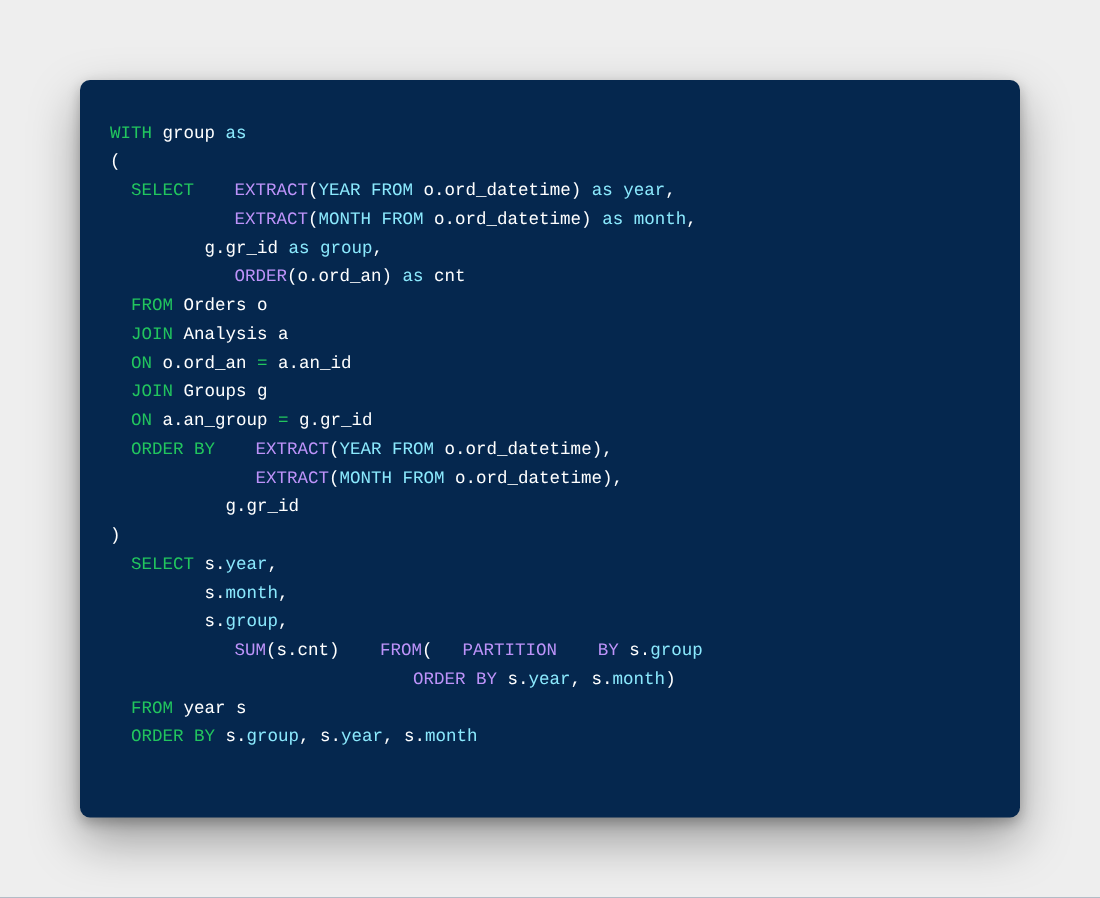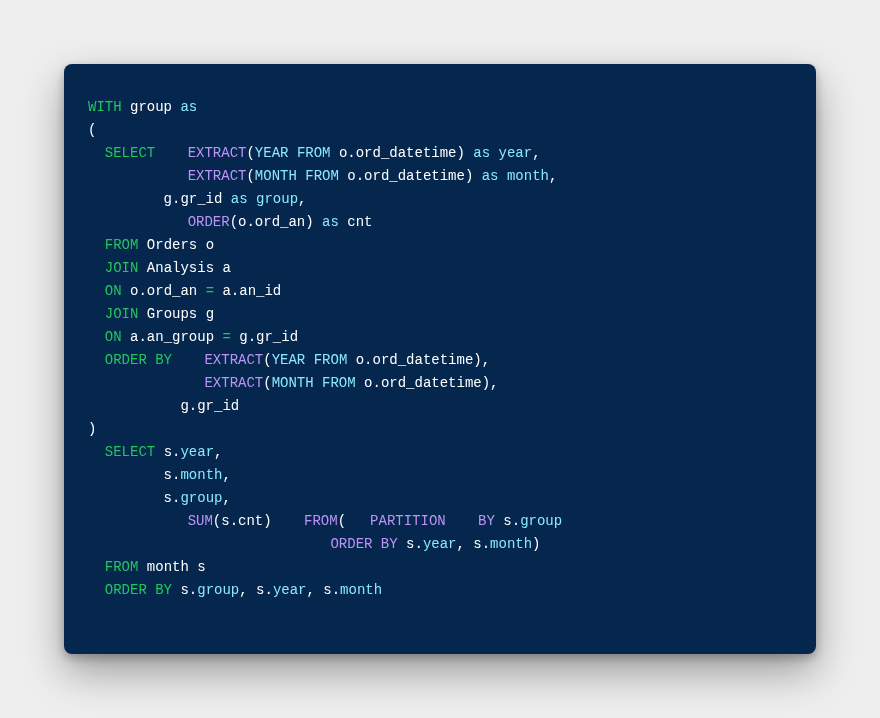--- a/index.html
+++ b/index.html
@@ -55,15 +55,15 @@
 <span class="tok-def">  </span><span class="tok-kw1">ON</span><span class="tok-def"> a.an_group </span><span class="tok-kw1">=</span><span class="tok-def"> g.gr_id</span>
 <span class="tok-def">  </span><span class="tok-kw1">ORDER BY</span><span class="tok-def"> </span><span class="tok-kw2">EXTRACT</span><span class="tok-def">(</span><span class="tok-kw3">YEAR</span><span class="tok-def"> </span><span class="tok-kw3">FROM</span><span class="tok-def"> o.ord_datetime),</span>
 <span class="tok-def">           </span><span class="tok-kw2">EXTRACT</span><span class="tok-def">(</span><span class="tok-kw3">MONTH</span><span class="tok-def"> </span><span class="tok-kw3">FROM</span><span class="tok-def"> o.ord_datetime),</span>
 <span class="tok-def">           g.gr_id</span>
 <span class="tok-def">)</span>
 <span class="tok-def">  </span><span class="tok-kw1">SELECT</span><span class="tok-def"> s.</span><span class="tok-alias">year</span><span class="tok-def">,</span>
 <span class="tok-def">         s.</span><span class="tok-alias">month</span><span class="tok-def">,</span>
 <span class="tok-def">         s.</span><span class="tok-alias">group</span><span class="tok-def">,</span>
 <span class="tok-def">         </span><span class="tok-kw2">SUM</span><span class="tok-def">(s.cnt) </span><span class="tok-kw2">FROM</span><span class="tok-def">(</span><span class="tok-kw2">PARTITION</span><span class="tok-def"> </span><span class="tok-kw2">BY</span><span class="tok-def"> s.</span><span class="tok-alias">group</span>
 <span class="tok-def">                          </span><span class="tok-kw2">ORDER BY</span><span class="tok-def"> s.</span><span class="tok-alias">year</span><span class="tok-def">, s.</span><span class="tok-alias">month</span><span class="tok-def">)</span>
-<span class="tok-def">  </span><span class="tok-kw1">FROM</span><span class="tok-def"> month s</span>
+<span class="tok-def">  </span><span class="tok-kw1">FROM</span><span class="tok-def"> year s</span>
 <span class="tok-def">  </span><span class="tok-kw1">ORDER BY</span><span class="tok-def"> s.</span><span class="tok-alias">group</span><span class="tok-def">, s.</span><span class="tok-alias">year</span><span class="tok-def">, s.</span><span class="tok-alias">month</span></pre>
 </div>
 
 </body></html>

